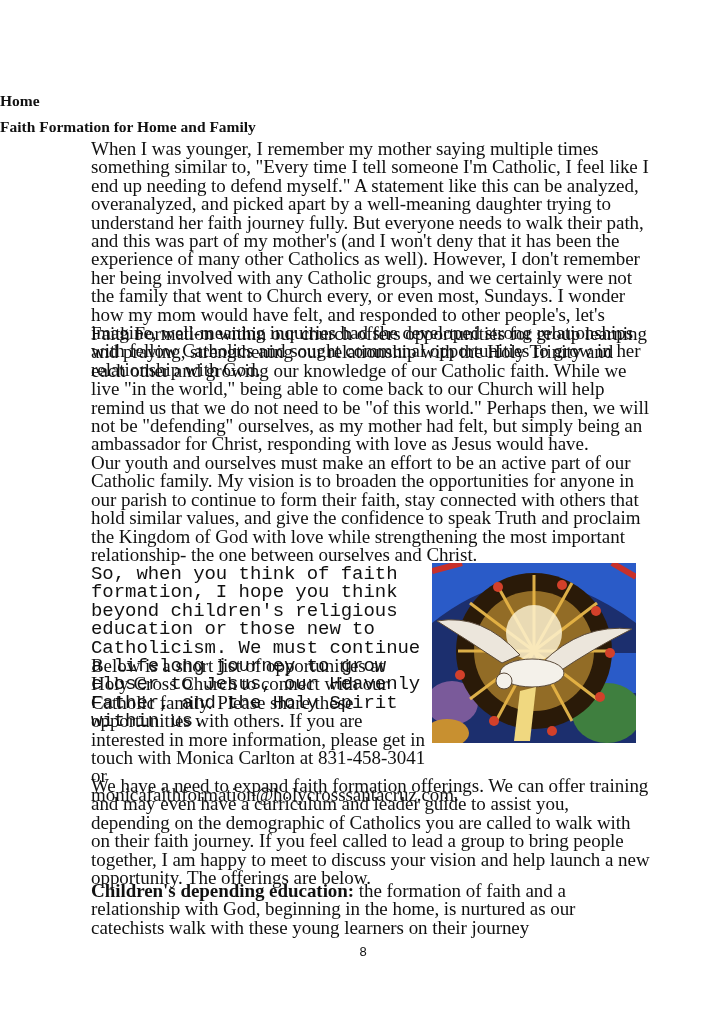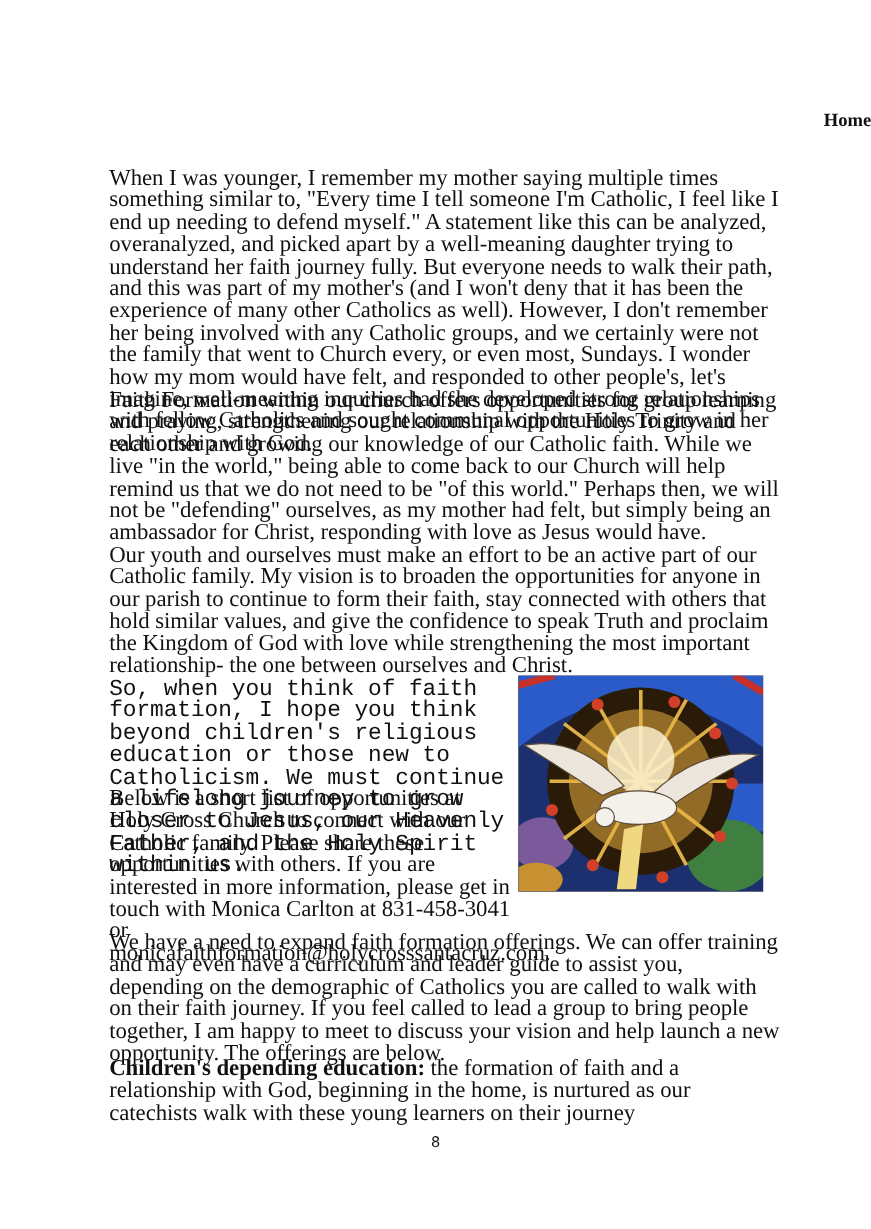--- a/index.html
+++ b/index.html
@@ -1,35 +1,36 @@
 <!DOCTYPE html>
 <html><head>
   <meta charset="utf-8">
   <style>
     html, body { margin: 0; padding: 0; background: #ffffff; }
     body { width: 726px; height: 1024px; position: relative; overflow: hidden;
            font-family: "Liberation Serif", serif; color: #111; }
     .page { position: absolute; left: 0; top: 0; width: 726px; height: 1024px; background: #fff; }
-    .heading { position: absolute; left: 0; width: 726px; text-align: right; font-weight: bold;
+    .heading { position: absolute; left: 0; width: 726px; text-align: left; font-weight: bold;
                font-size: 15.5px; line-height: 18px; }
     .para { position: absolute; left: 91px; font-size: 19px; line-height: 18.4px; margin: 0; letter-spacing: -0.05px; }
     .full { width: 560px; }
     .narrow { width: 335px; }
     .bold { font-weight: bold; }
     .figure { position: absolute; left: 432px; top: 563px; width: 204px; height: 180px; overflow: hidden; background: #1a1a2e; }
     .figure svg { display: block; }
     .page-num { position: absolute; left: 0; width: 726px; top: 944px; text-align: center;
                 font-family: "Liberation Sans", sans-serif; font-size: 13px; }
   </style>
 </head>
 <body>
 
 <div class="page">
 
   <div class="heading" style="top:92px;">Home</div>
+  <div class="heading" style="top:118px;">Faith Formation for Home and Family</div>
 
   <p class="para full" style="top:140px;">When I was younger, I remember my mother saying multiple times something similar to, "Every time I tell someone I'm Catholic, I feel like I end up needing to defend myself." A statement like this can be analyzed, overanalyzed, and picked apart by a well-meaning daughter trying to understand her faith journey fully. But everyone needs to walk their path, and this was part of my mother's (and I won't deny that it has been the experience of many other Catholics as well). However, I don't remember her being involved  with any Catholic groups, and we certainly were not the family that went to Church every, or even most, Sundays. I wonder how my mom would have felt, and responded to other people's, let's imagine, well-meaning inquiries had she developed strong relationships with fellow Catholics and sought communal opportunities to grow in her relationship with God.</p>
   <p class="para full" style="top:325px;">Faith Formation within our church offers opportunities for group learning and praying, strengthening our relationship with the Holy Trinity and each other and growing our knowledge of our Catholic faith. While we live "in the world," being able to come back to our Church will help remind us that we do not need to be "of this world." Perhaps then, we will not be "defending" ourselves, as my mother had felt, but simply being an ambassador for Christ, responding with love as Jesus would have.</p>
   <p class="para full" style="top:454px;">Our youth and ourselves must make an effort to be an active part of our Catholic family. My vision is to broaden the opportunities for anyone in our parish to continue to form their faith, stay connected with others that hold similar values, and give the confidence to speak Truth and proclaim the Kingdom of God with love while strengthening the most important relationship- the one between ourselves and Christ.</p>
   <p class="para narrow" style="top:565px;font-family:Liberation Mono, monospace;">So, when you think of faith formation, I hope you think beyond children's religious education or those new to Catholicism. We must continue a lifelong journey to grow closer to Jesus, our Heavenly Father, and the Holy Spirit within us.</p>
   <p class="para narrow" style="top:657px;">Below is a short list of opportunities at Holy Cross Church to connect with our Catholic family. Please share these opportunities with others. If you are interested in more information, please get in touch with Monica Carlton at 831-458-3041 or monicafaithformation@holycrosssantacruz.com.</p>
   <p class="para full" style="top:777px;">We have a need to expand faith formation offerings. We can offer training and may even have a curriculum and leader guide to assist you, depending on the demographic of Catholics you are called to walk with on their faith journey. If you feel called to lead a group to bring people together, I am happy to meet to discuss your vision and help launch a new opportunity. The offerings are below.</p>
 
   <p class="para full" style="top:882px;"><span class="bold">Children's depending education:</span><span> the formation of faith and a relationship with God, beginning in the home, is nurtured as our catechists walk with these young learners on their journey</span></p>
 

